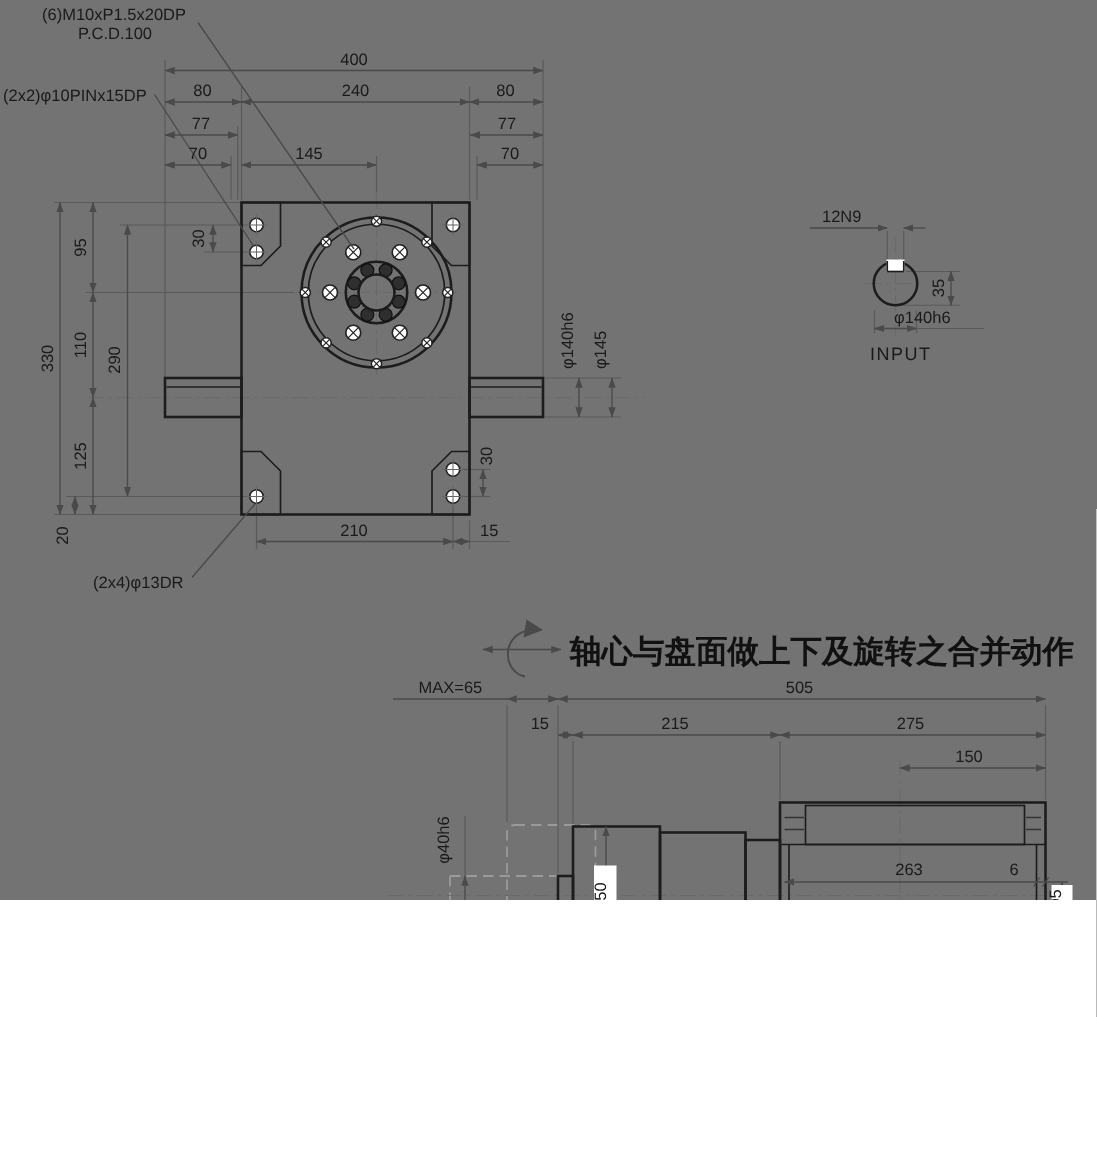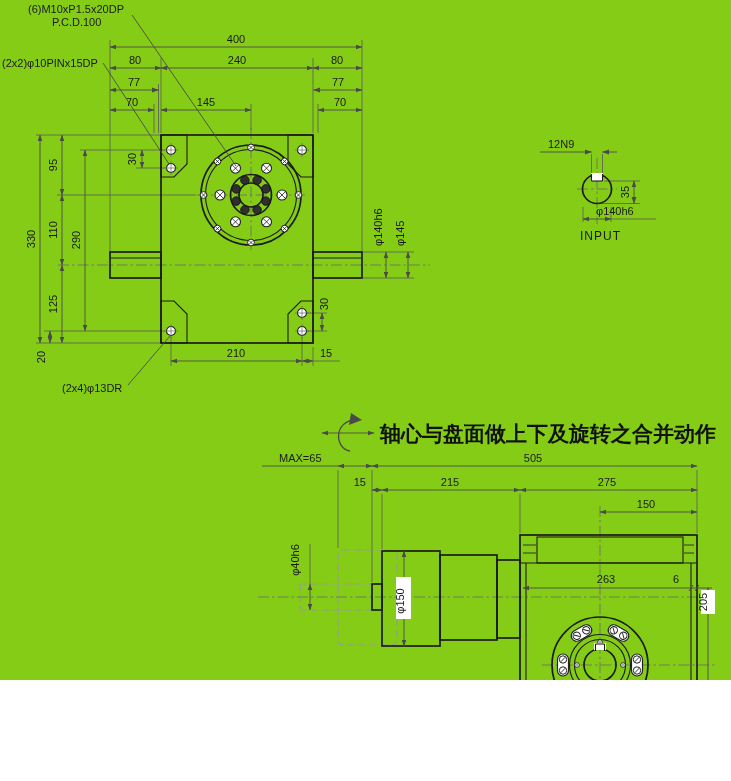--- a/index.html
+++ b/index.html
@@ -1,16 +1,16 @@
 <!DOCTYPE html>
 <html><head>
 <meta charset="utf-8">
 <style>
   html,body{margin:0;padding:0;background:#fff;}
-  #stage{position:relative;width:731px;height:680px;background:#84cc16;overflow:hidden;}
+  #stage{position:relative;width:731px;height:600px;background:#737373;overflow:hidden;}
   svg{position:absolute;left:0;top:0;}
   .obj{stroke:#1c1c1c;stroke-width:1.7;fill:none;stroke-linejoin:miter;}
   .objt{stroke:#1c1c1c;stroke-width:1.1;fill:none;}
   .dim{stroke:#4a4a4a;stroke-width:0.9;fill:none;}
   .ext{stroke:#5a5a5a;stroke-width:0.8;fill:none;}
   .cl{stroke:#6a6a6a;stroke-width:0.8;fill:none;stroke-dasharray:11 3 2.5 3;}
   .ph{stroke:#9a9a9a;stroke-width:1.2;fill:none;stroke-dasharray:7 4;}
   .hash{stroke:#333;stroke-width:1;fill:none;}
   text{font-family:"Liberation Sans","DejaVu Sans",sans-serif;font-size:11px;fill:#1a1a1a;}
   .cap{font-size:21px;font-weight:bold;fill:#111;}

